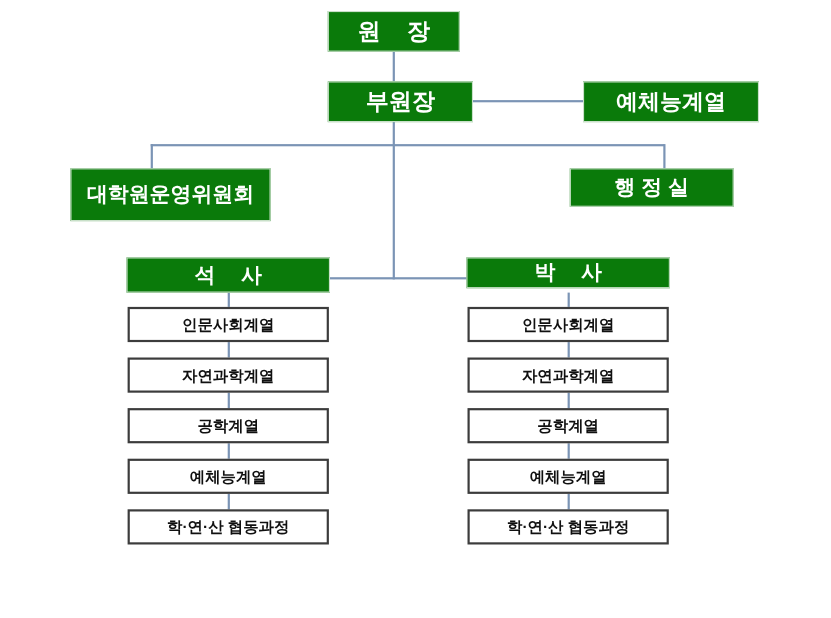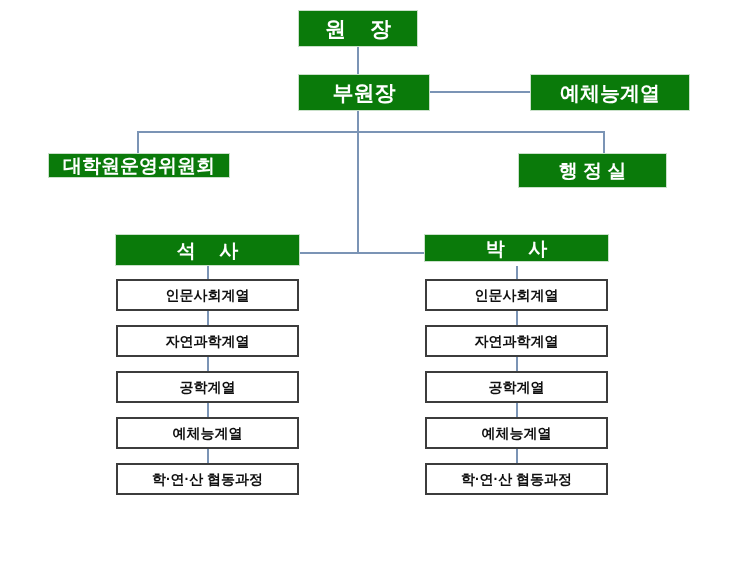--- a/index.html
+++ b/index.html
@@ -56,21 +56,21 @@
     box-sizing: border-box;
     text-align: right;
     font-size: 14px;
     line-height: 1;
   }
 
   
   #box-director      { left: 298px; top: 10px;  width: 120px; height: 37px; font-size: 21px; }
   #box-vice-director { left: 298px; top: 74px;  width: 132px; height: 37px; font-size: 21px; }
   #box-grad-committee{ left: 530px; top: 74px;  width: 160px; height: 37px; font-size: 20px; }
-  #box-grad-steering { left: 48px;  top: 153px; width: 182px; height: 25px; font-size: 19px; }
+  #box-grad-steering { left: 64px;  top: 153px; width: 182px; height: 48px; font-size: 19px; }
   #box-admin-office  { left: 518px; top: 153px; width: 149px; height: 35px; font-size: 19px; }
   #box-masters       { left: 115px; top: 234px; width: 185px; height: 32px; font-size: 19px; }
   #box-doctoral      { left: 424px; top: 234px; width: 185px; height: 28px; font-size: 19px; }
 </style>
 </head>
 <body>
 
 <div id="chart">
 
   <div class="line v" style="left:357px; top:47px; height:27px;"></div>

